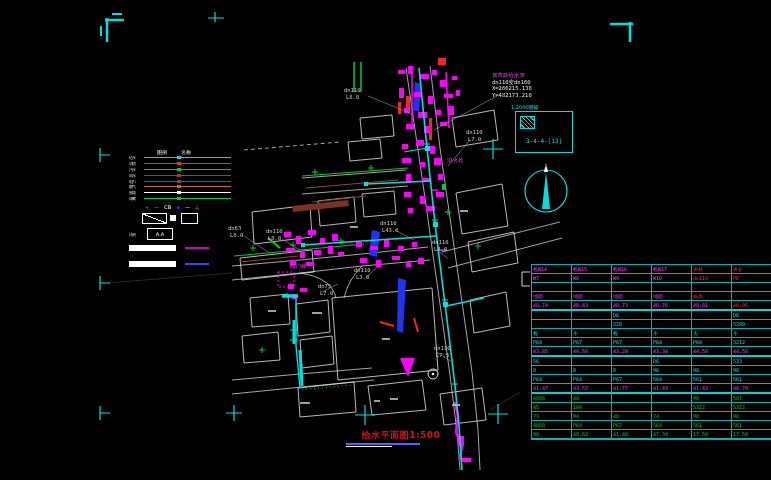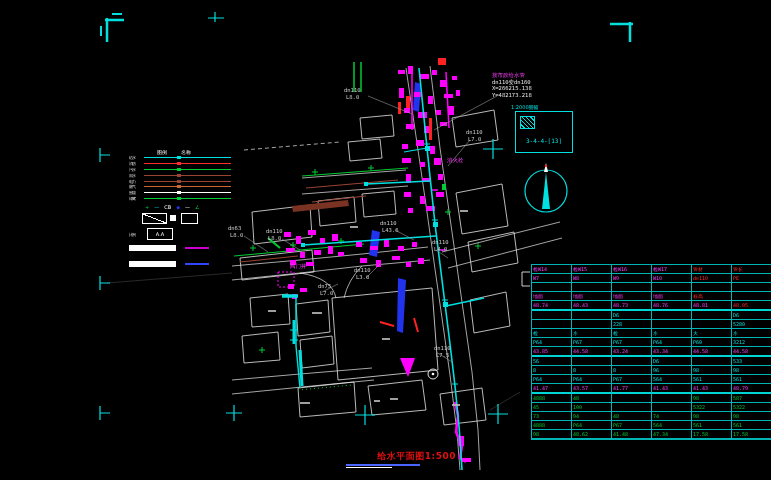--- a/index.html
+++ b/index.html
@@ -40,21 +40,21 @@
   .sheetbox .code{position:absolute;left:0;right:0;bottom:8px;text-align:center;font-size:6px;
         font-family:"DejaVu Sans Mono",monospace;}
   
   .wtable{position:absolute;left:531px;top:264px;display:grid;grid-template-columns:repeat(6,40px);
           border:1px solid #00b5b5;background:#000;}
   .wtable .cell{height:8px;line-height:8px;font-size:5px;padding-left:1px;overflow:hidden;
           border-right:1px solid #00b5b5;border-bottom:1px solid #00b5b5;
           font-family:"DejaVu Sans Mono",monospace;white-space:nowrap;}
   .wtable .sep{border-bottom:2px solid #00d5d5;}
   
-  .dtitle{position:absolute;left:346px;top:450px;width:110px;text-align:right;}
+  .dtitle{position:absolute;left:346px;top:429px;width:110px;text-align:center;}
   .dtitle .txt{color:#e01010;font-size:9px;font-weight:bold;letter-spacing:0.5px;
                font-family:"DejaVu Sans",sans-serif;}
   .dtitle .ul1{margin-top:1px;width:74px;height:2px;background:#4a66ff;}
   .dtitle .ul2{margin-top:1px;width:46px;height:1px;background:#fff;}
 </style>
 </head>
 <body>
 
 <div id="sheet">
 

